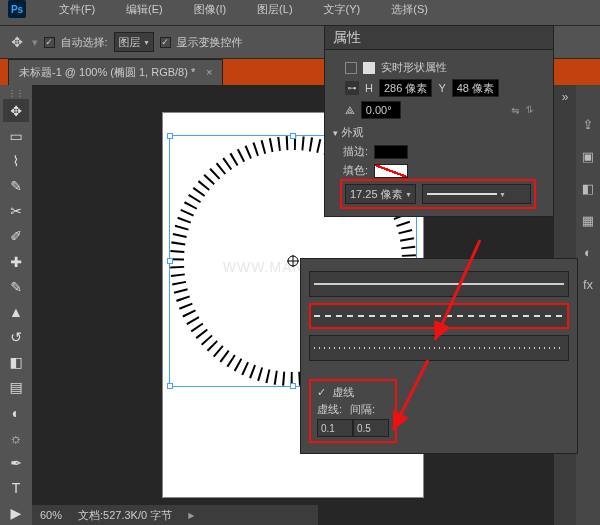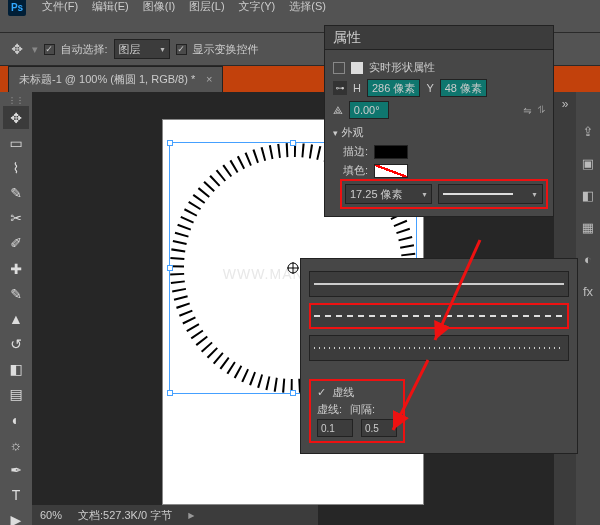--- a/index.html
+++ b/index.html
@@ -1,17 +1,17 @@
 <!DOCTYPE html>
 <html><head>
 <meta charset="utf-8">
 <style>
 *{margin:0;padding:0;box-sizing:border-box;font-family:"Microsoft YaHei",sans-serif;font-size:11px;color:#ccc;user-select:none}
 body{background:#535353;width:600px;height:525px;overflow:hidden;position:relative}
-.menubar{background:#535353;height:25px;display:flex;align-items:flex-end;padding:16px 8px;gap:2px}
+.menubar{background:#535353;height:25px;display:flex;align-items:flex-start;padding:0 8px;gap:19px}
 .menubar .logo{width:18px;height:18px;background:#001e36;border-radius:2px;display:flex;align-items:center;justify-content:center;color:#31a8ff;font-weight:bold;font-size:10px;margin-right:8px}
 .menubar span{padding:2px 6px;cursor:default}
 .opts{background:#535353;height:34px;display:flex;align-items:center;padding:0 8px;gap:6px;border-top:1px solid #2a2a2a;border-bottom:1px solid #2a2a2a}
 .opts .crosshair{width:18px;height:18px;display:flex;align-items:center;justify-content:center;font-size:14px}
 .opts .chk{width:11px;height:11px;background:#4a4a4a;border:1px solid #222;display:inline-flex;align-items:center;justify-content:center;font-size:9px;color:#ccc}
 .tabbar{background:#c2410c;height:26px;display:flex;align-items:end;padding-left:8px}
 .tab{background:#535353;padding:5px 10px;border-top:1px solid #222;border-left:1px solid #222;border-right:1px solid #222;font-size:10px;color:#ddd}
 .tab .x{margin-left:8px;color:#aaa}
 .workarea{display:flex;height:440px}
 .toolcol{width:32px;background:#535353;display:flex;flex-direction:column;align-items:center;padding-top:4px;gap:2px}
@@ -27,38 +27,38 @@
 
 .rightstack{width:22px;background:#3c3c3c;display:flex;flex-direction:column;align-items:center;padding-top:4px;gap:10px}
 .rightstack div{width:16px;height:16px;font-size:12px;color:#bbb;display:flex;align-items:center;justify-content:center}
 .rightcollapse{width:24px;background:#474747;display:flex;flex-direction:column;align-items:center;padding-top:30px;gap:14px}
 .rightcollapse div{width:18px;height:18px;color:#bbb;font-size:13px;display:flex;align-items:center;justify-content:center}
 
 .panel{position:absolute;left:324px;top:25px;width:230px;background:#474747;border:1px solid #222;z-index:5}
 .panel .titlebar{height:24px;display:flex;align-items:center;padding:0 8px;background:#3c3c3c;border-bottom:1px solid #222}
 .panel .titlebar span{font-size:14px}
 .panel .body{padding:6px 8px}
-.row{display:flex;align-items:center;gap:6px;margin:4px 0}
+.row{display:flex;align-items:center;gap:6px;margin:4px 12px}
 .sectionhdr{display:flex;align-items:center;gap:4px;margin:6px 0 2px 0;color:#ddd}
 .sectionhdr .caret{font-size:9px}
 .swatch{width:34px;height:14px;border:1px solid #222;background:#fff;position:relative}
 .swatch.noFill::after{content:"";position:absolute;left:0;top:0;right:0;bottom:0;background:linear-gradient(to top right,transparent 45%,#f00 45%,#f00 55%,transparent 55%)}
 .swatch.black{background:#000}
-.field{background:#0f766e;border:1px solid #222;height:18px;padding:0 4px;display:flex;align-items:center;min-width:40px}
-.dd{background:#3c3c3c;border:1px solid #222;height:20px;display:flex;align-items:center;padding:0 4px;gap:20px}
+.field{background:#000000;border:1px solid #222;height:18px;padding:0 4px;display:flex;align-items:center;min-width:40px}
+.dd{background:#3c3c3c;border:1px solid #222;height:20px;display:flex;align-items:center;padding:0 4px;gap:4px}
 .dd .arr{font-size:8px;color:#bbb}
 .redbox{outline:2px solid #e11;outline-offset:1px}
 
 .popup{position:absolute;left:300px;top:258px;width:278px;background:#474747;border:1px solid #222;z-index:10;padding:6px 8px 10px 8px}
 .popup .hdr{font-size:11px;margin-bottom:6px}
 .linerow{height:26px;background:#3c3c3c;border:1px solid #222;display:flex;align-items:center;justify-content:center;margin:6px 0}
 .dashrow{border:2px solid #e11}
 .dashsect{border:2px solid #e11;padding:4px 6px;margin-top:8px}
 .dashsect .lbls{display:flex;gap:8px;font-size:10px;margin:2px 0}
-.dashsect .ins{display:flex;gap:8px}
+.dashsect .ins{display:flex;gap:0}
 .dashsect input{width:36px;height:18px;background:#3c3c3c;border:1px solid #222;color:#ccc;padding:0 3px;font-size:10px}
 
 .arrow{position:absolute;z-index:20;pointer-events:none}
 .arrow svg{overflow:visible}
 </style>
 </head>
 <body>
 
 <div class="menubar">
   <div class="logo">Ps</div>

